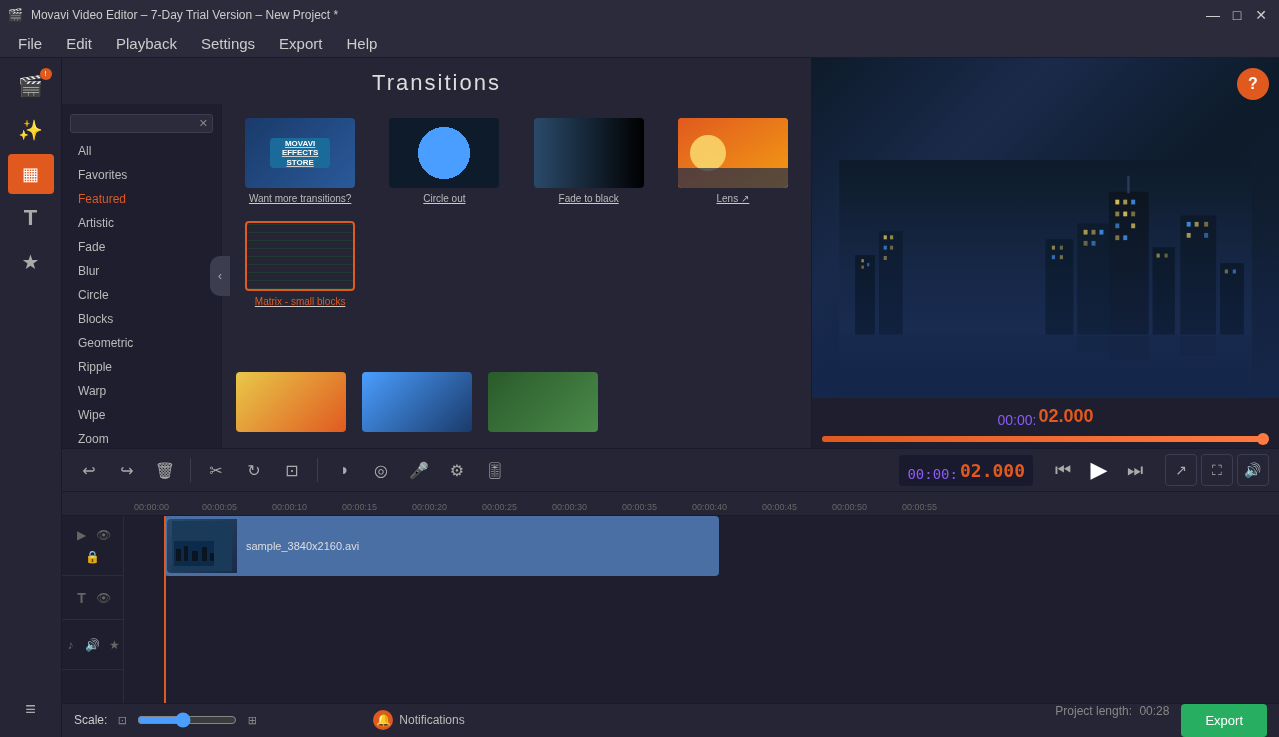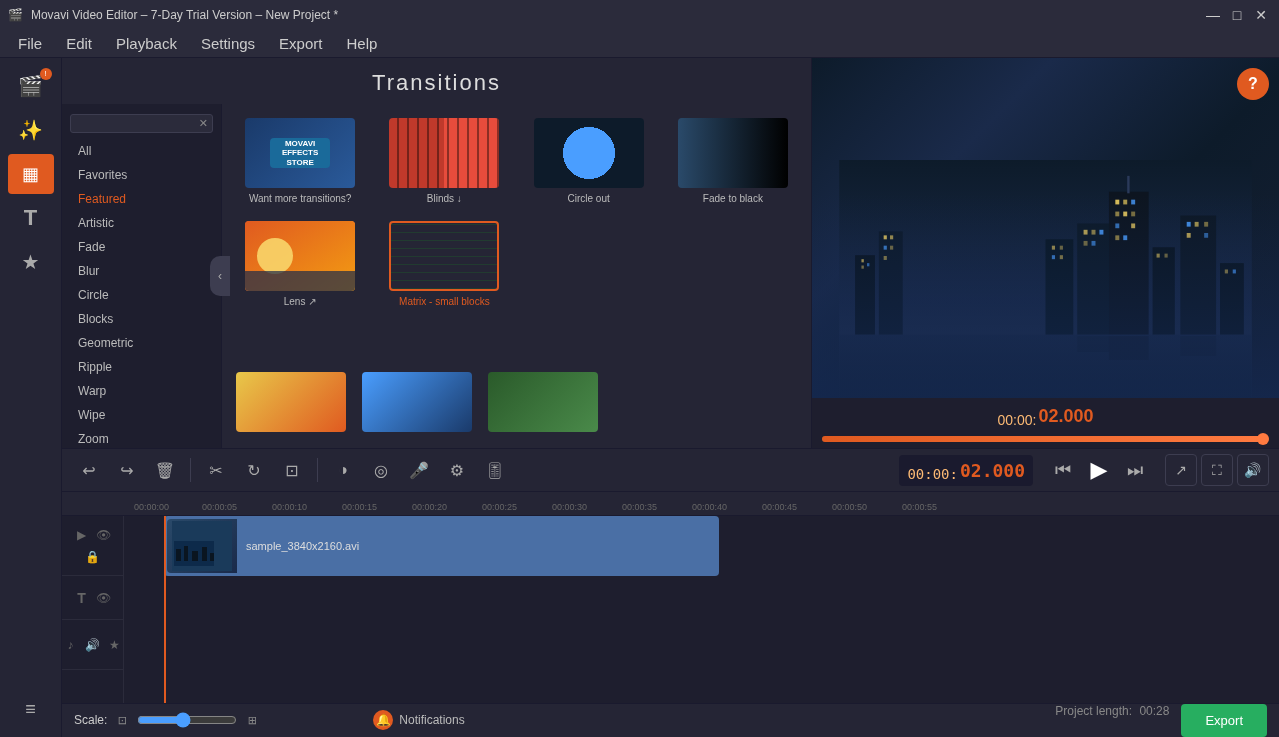--- a/index.html
+++ b/index.html
@@ -84,21 +84,21 @@
     
     #transitions-grid-area {
       flex: 1; display: flex; flex-direction: column; position: relative;
     }
     #transitions-grid {
       flex: 1; display: grid; grid-template-columns: repeat(4, 1fr);
       gap: 8px; padding: 10px; overflow-y: auto; align-content: start;
     }
     .transition-item {
       display: flex; flex-direction: column; align-items: center; cursor: pointer;
-      border-radius: 4px; padding: 4px;
+      border-radius: 4px; padding: 4px; text-decoration: underline;
     }
     .transition-thumb {
       width: 110px; height: 70px; border-radius: 4px; overflow: hidden;
       background: #333; display: flex; align-items: center; justify-content: center;
       font-size: 10px; color: #aaa;
     }
     .transition-label {
       font-size: 10px; color: #bbb; text-align: center; margin-top: 4px; line-height: 1.3;
     }
     .transition-label.highlighted { color: #e05a20; }
@@ -156,21 +156,21 @@
     .tb-btn {
       width: 34px; height: 34px; background: transparent; border: 1px solid transparent;
       border-radius: 4px; color: #aaa; cursor: pointer; font-size: 16px;
       display: flex; align-items: center; justify-content: center;
     }
     .tb-separator { width: 1px; height: 24px; background: #3d3d50; margin: 0 4px; }
     #time-display {
       margin-left: auto; display: flex; align-items: center; gap: 2px;
       background: #1a1a2e; padding: 4px 8px; border-radius: 4px; font-family: monospace;
     }
-    .time-static { color: #fdba74; font-size: 14px; margin-top: 7px; }
+    .time-static { color: #8b5cf6; font-size: 14px; margin-top: 7px; }
     .time-current { color: #e05a20; font-size: 18px; font-weight: bold; }
     #preview-controls { display: flex; align-items: center; gap: 4px; margin-left: 10px; }
     .prev-btn {
       width: 32px; height: 32px; background: transparent; border: none; color: #aaa;
       cursor: pointer; font-size: 18px; display: flex; align-items: center; justify-content: center;
     }
     #export-controls { display: flex; align-items: center; gap: 4px; margin-left: 10px; }
     .export-btn {
       width: 32px; height: 32px; background: transparent; border: 1px solid #3d3d50;
       border-radius: 4px; color: #aaa; cursor: pointer; font-size: 14px;
@@ -354,24 +354,20 @@
             <div id="collapse-arrow">‹</div>
             <div id="transitions-grid">
 
               <div class="transition-item">
                 <div class="transition-thumb t-effects-store">
                   <div class="t-effects-logo">MOVAVI<br>EFFECTS<br>STORE</div>
                 </div>
                 <div class="transition-label">Want more transitions?</div>
               </div>
 
-              <div class="transition-item">
-                <div class="transition-thumb t-blinds"></div>
-                <div class="transition-label">Blinds ↓</div>
-              </div>
 
               <div class="transition-item">
                 <div class="transition-thumb t-circle-out"></div>
                 <div class="transition-label">Circle out</div>
               </div>
 
 
               <div class="transition-item">
                 <div class="transition-thumb t-fade-black"></div>
                 <div class="transition-label">Fade to black</div>

